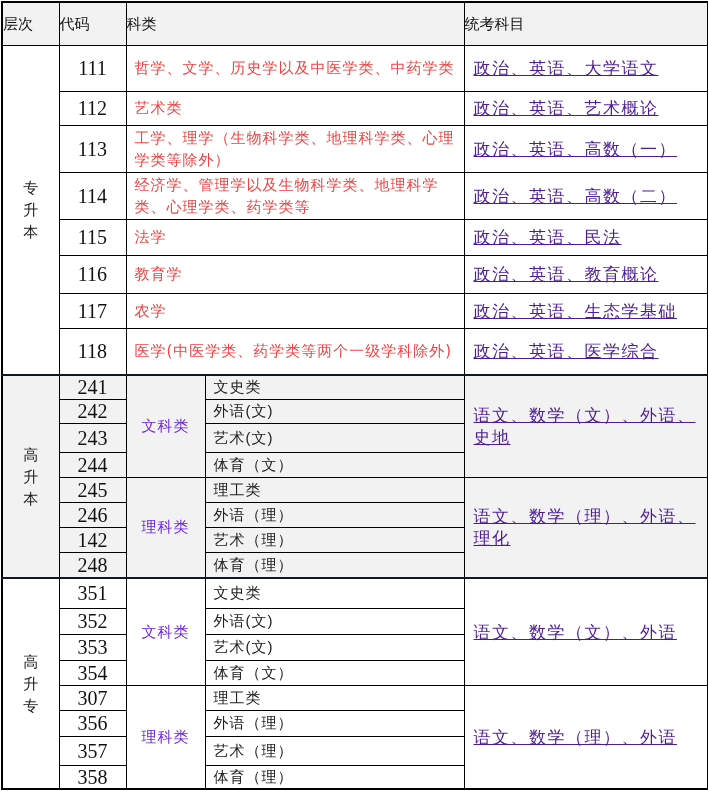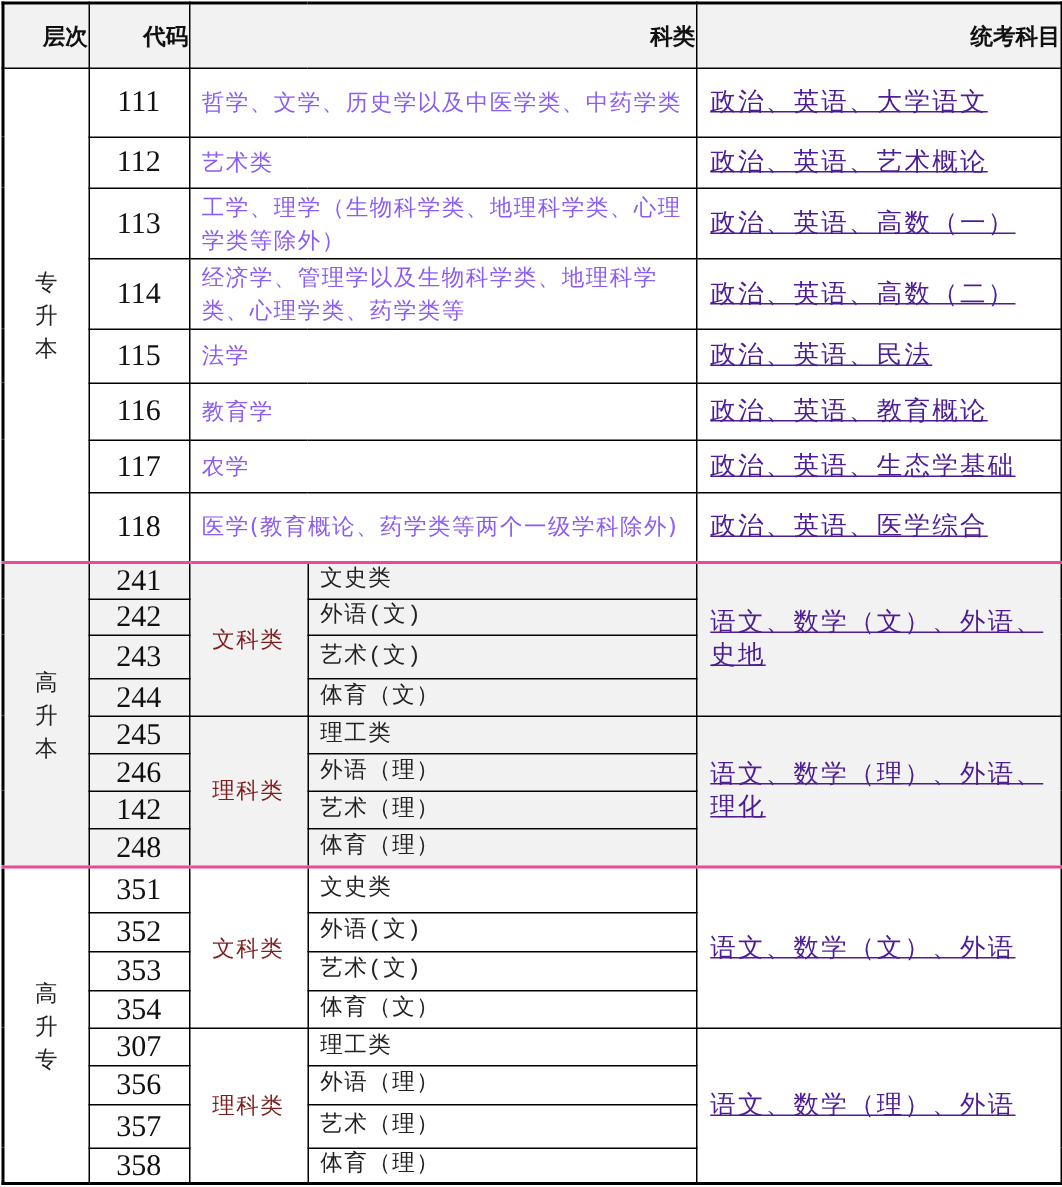--- a/index.html
+++ b/index.html
@@ -1,28 +1,28 @@
 <!DOCTYPE html>
 <html><head>
 <meta charset="utf-8">
 <style>
   html, body { margin:0; padding:0; background:#ffffff; }
   body { width:708px; height:791px; overflow:hidden; font-family:"DejaVu Serif", "Liberation Serif", serif; color:#111; }
   table { border-collapse:collapse; table-layout:fixed; position:absolute; left:1px; top:1px; width:706px; border:2px solid #000; }
   td, th { border:1px solid #000; padding:0; font-size:15.5px; line-height:22px; font-weight:normal; overflow:hidden; }
-  th { background:#f2f2f2; font-family:"DejaVu Sans", "Liberation Sans", sans-serif; font-weight:bold; font-size:15px; text-align:right; border-bottom:1px solid #000; }
+  th { background:#f2f2f2; font-family:"DejaVu Sans", "Liberation Sans", sans-serif; font-weight:normal; font-size:15px; text-align:left; border-bottom:1px solid #000; }
   td.code { text-align:center; font-size:20px; font-family:"Liberation Serif", "DejaVu Serif", serif; }
-  td.cat { padding-left:8px; letter-spacing:1px; font-family:"DejaVu Sans", "Liberation Sans", sans-serif; font-size:15px; color:#8b5cf6; }
+  td.cat { padding-left:8px; letter-spacing:1px; font-family:"DejaVu Sans", "Liberation Sans", sans-serif; font-size:15px; color:#ef4444; }
   td.subj { padding-left:9px; letter-spacing:1.5px; font-family:"DejaVu Sans", "Liberation Sans", sans-serif; font-size:17px; color:#4c1d95;text-decoration:underline; }
   td.level { text-align:center; vertical-align:middle; font-family:"DejaVu Sans", "Liberation Sans", sans-serif; font-size:15px; color:#222; }
   .vert { display:inline-block; width:16px; line-height:22px; word-break:break-all; }
-  td.group { text-align:center; font-family:"DejaVu Sans", "Liberation Sans", sans-serif; font-size:15px; letter-spacing:1px; color:#7f1d1d; vertical-align:middle; }
-  td.sub { padding-left:8px; font-family:Liberation Mono, monospace; font-size:15px; letter-spacing:1px; color:#222; line-height:20px; }
+  td.group { text-align:center; font-family:"DejaVu Sans", "Liberation Sans", sans-serif; font-size:15px; letter-spacing:1px; color:#6d28d9; vertical-align:middle; }
+  td.sub { padding-left:8px; font-family:Liberation Sans, sans-serif; font-size:15px; letter-spacing:1px; color:#222; line-height:20px; }
   tr.shaded td { background:#f2f2f2; }
-  tr.sec-top td { border-top:2px solid #ec4899; }
+  tr.sec-top td { border-top:2px solid #0f172a; }
 </style>
 </head>
 <body>
 
 <table>
   <colgroup>
     <col style="width:57px">
     <col style="width:67px">
     <col style="width:79px">
     <col style="width:259px">
@@ -69,21 +69,21 @@
       <td colspan="2" class="cat">教育学</td>
       <td class="subj">政治、英语、教育概论</td>
     </tr>
     <tr style="height:35px">
       <td class="code">117</td>
       <td colspan="2" class="cat">农学</td>
       <td class="subj">政治、英语、生态学基础</td>
     </tr>
     <tr style="height:47px">
       <td class="code">118</td>
-      <td colspan="2" class="cat">医学(教育概论、药学类等两个一级学科除外)</td>
+      <td colspan="2" class="cat">医学(中医学类、药学类等两个一级学科除外)</td>
       <td class="subj">政治、英语、医学综合</td>
     </tr>
 
     <tr class="shaded sec-top" style="height:24px">
       <td rowspan="8" class="level"><span class="vert">高升本</span></td>
       <td class="code">241</td>
       <td rowspan="4" class="group">文科类</td>
       <td class="sub">文史类</td>
       <td rowspan="4" class="subj">语文、数学（文）、外语、史地</td>
     </tr>

